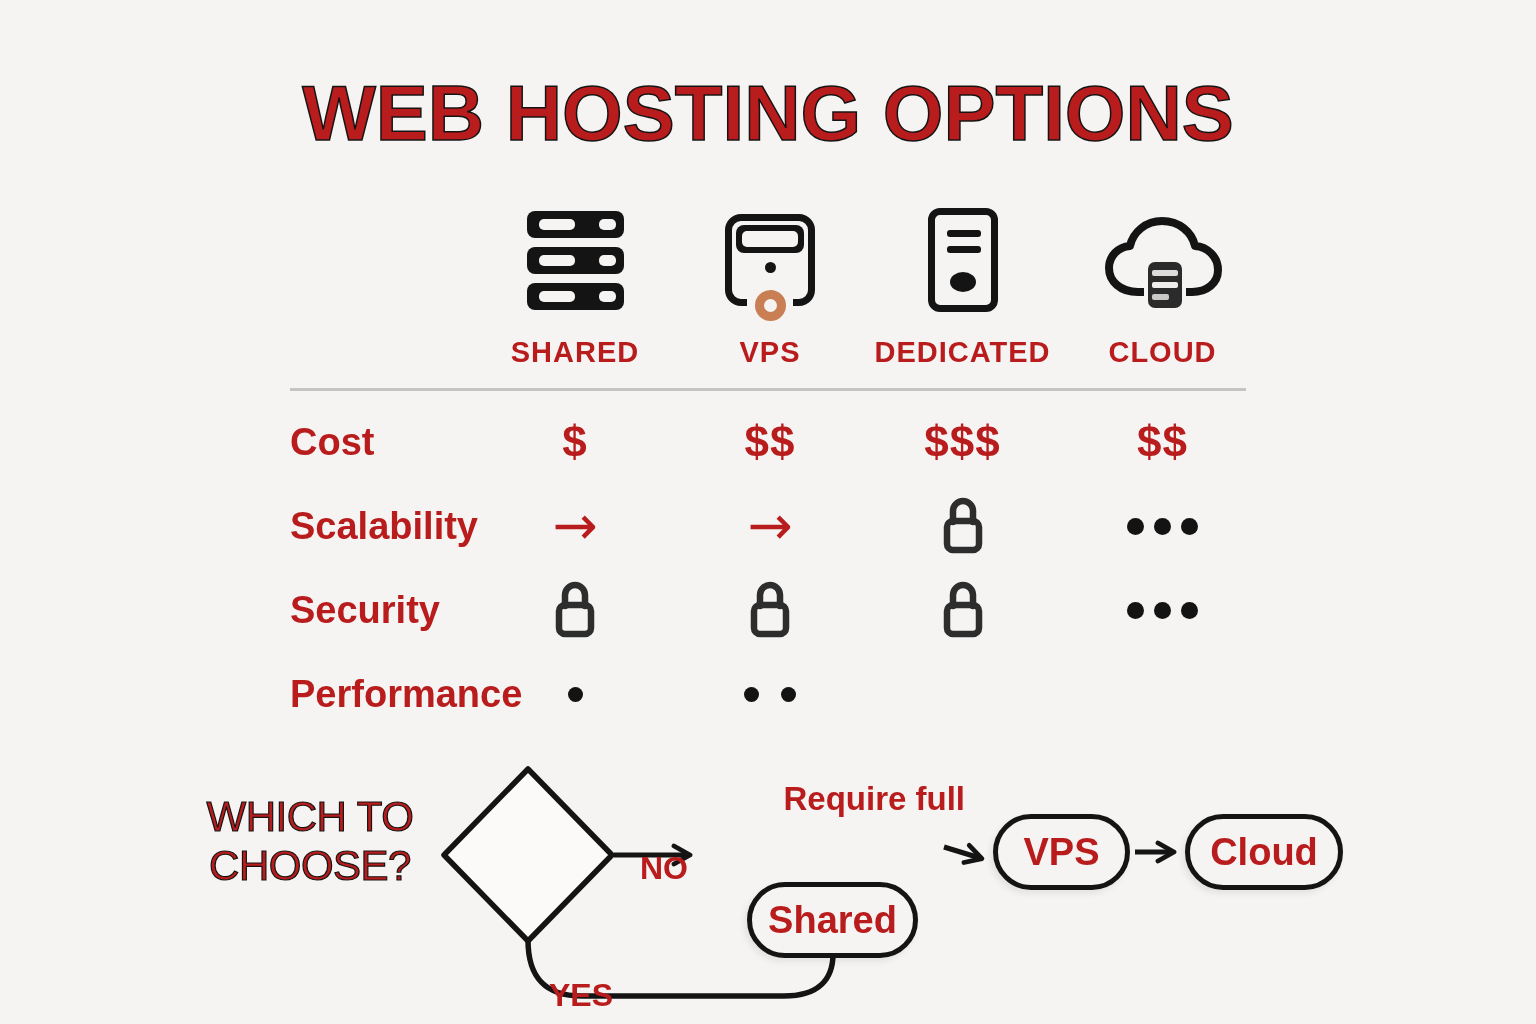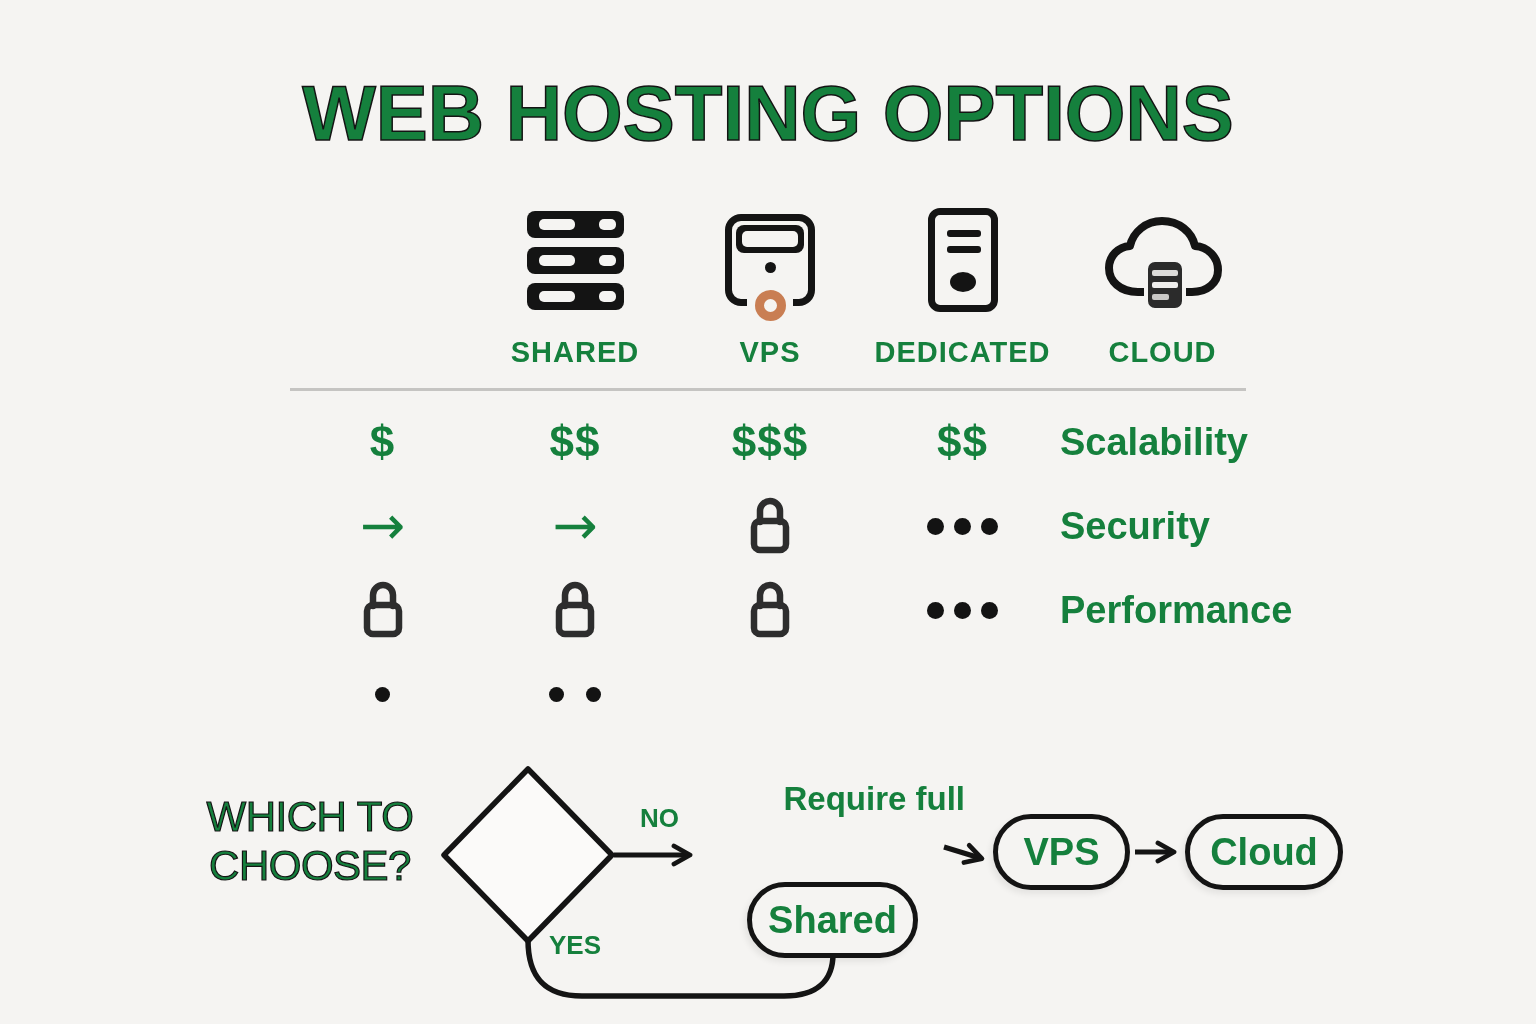--- a/index.html
+++ b/index.html
@@ -1,17 +1,17 @@
 <!DOCTYPE html>
 <html><head>
 <meta charset="utf-8">
 <style>
   html,body{margin:0;padding:0;background:#f5f4f2;}
   .canvas{position:relative;width:1536px;height:1024px;background:#f5f4f2;overflow:hidden;
-          font-family:"Liberation Sans",sans-serif;color:#15803d;}
+          font-family:"Liberation Sans",sans-serif;color:#b91c1c;}
 
   
   .title{position:absolute;top:70px;left:0;width:100%;text-align:center;
          font-size:78px;font-weight:800;line-height:86px;letter-spacing:0;
          -webkit-text-stroke:1.5px #141414;}
 
   
   .grid5{position:absolute;left:290px;display:grid;
          grid-template-columns:185px 200px 190px 195px 205px;}
   .icons-row{top:200px;height:120px;}
@@ -49,21 +49,21 @@
   .ded-line.l1{top:15px}.ded-line.l2{top:31px}
   .ded-dot{position:absolute;left:50%;bottom:13px;width:26px;height:20px;margin-left:-13px;border-radius:50%;background:#141414;}
 
   
   .flow-svg{position:absolute;left:0;top:0;width:1536px;height:1024px;pointer-events:none;}
   .which{position:absolute;left:205px;top:792px;width:210px;text-align:center;
          font-size:42px;font-weight:400;line-height:49px;letter-spacing:-0.5px;
          -webkit-text-stroke:1.2px #141414;}
   .diamond-text{position:absolute;left:448px;top:816px;width:160px;text-align:center;
                 font-size:33px;font-weight:600;line-height:40px;}
-  .edge-label{position:absolute;font-size:26px;font-weight:700;}
+  .edge-label{position:absolute;font-size:32px;font-weight:700;margin-top:47px;}
   .edge-label.no{left:640px;top:803px;}
   .edge-label.yes{left:549px;top:930px;}
   .branch-text{position:absolute;left:685px;top:778px;width:280px;text-align:right;
                font-size:33px;font-weight:600;line-height:41px;}
   .pill{position:absolute;display:flex;align-items:center;justify-content:center;box-sizing:border-box;
         border:5px solid #141414;border-radius:40px;background:#f5f4f2;
         font-size:38px;font-weight:600;box-shadow:-3px 4px 6px rgba(0,0,0,0.07);}
   .pill.vps{left:993px;top:814px;width:137px;height:76px;}
   .pill.cloud{left:1185px;top:814px;width:158px;height:76px;}
   .pill.shared{left:747px;top:882px;width:171px;height:76px;}
@@ -127,20 +127,21 @@
     <div></div>
     <div class="col-label">SHARED</div>
     <div class="col-label">VPS</div>
     <div class="col-label">DEDICATED</div>
     <div class="col-label">CLOUD</div>
   </div>
 
   <div class="divider"></div>
 
   <div class="grid5 matrix">
+      <div class="row-label">Cost</div>
       <div class="cell">
         <div class="money">$</div>
       </div>
       <div class="cell">
         <div class="money">$$</div>
       </div>
       <div class="cell">
         <div class="money">$$$</div>
       </div>
       <div class="cell">

